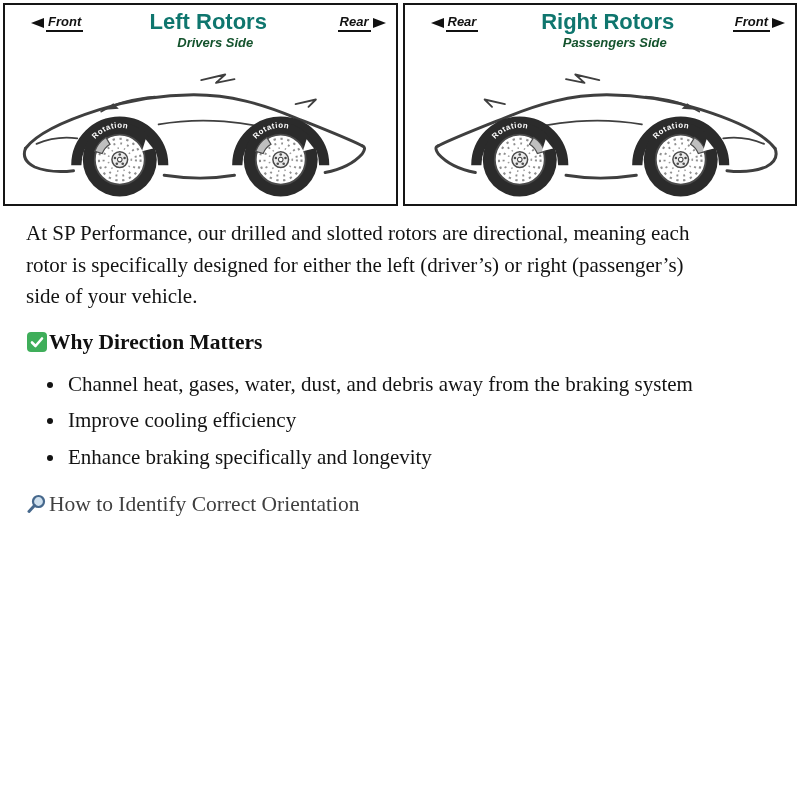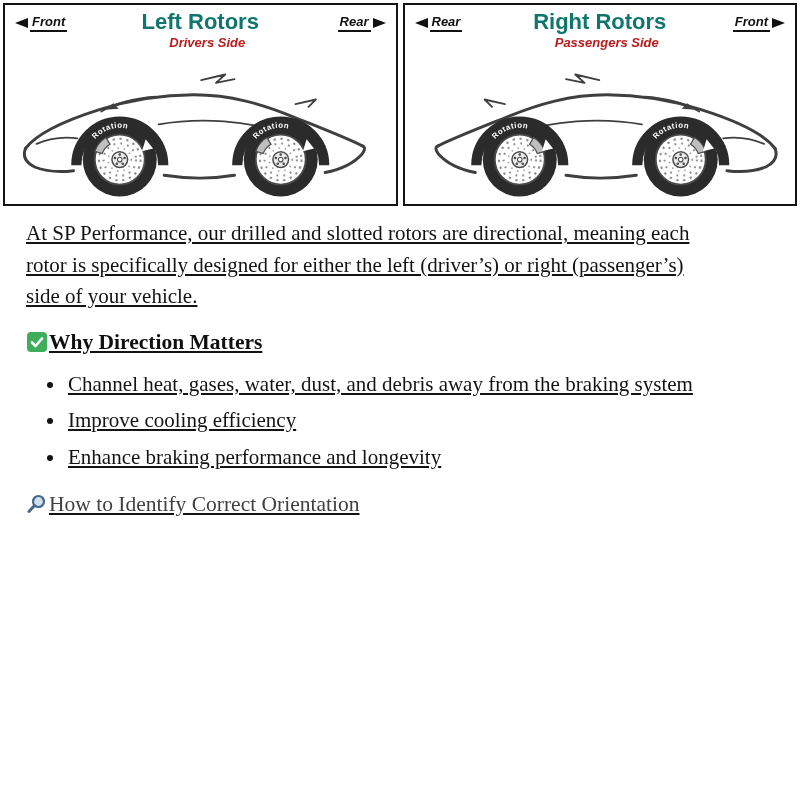--- a/index.html
+++ b/index.html
@@ -5,43 +5,43 @@
   html, body { margin: 0; padding: 0; background: #ffffff; }
   .page {
     width: 800px; height: 800px; box-sizing: border-box;
     background: #ffffff; overflow: hidden;
     font-family: "Liberation Serif", serif; color: #131313;
   }
 
   
   .diagram { display: flex; gap: 5px; padding: 3px 3px 0 3px; }
   .panel { flex: 1; border: 2px solid #151515; background: #fff; position: relative; }
-  .panel-header { position: relative; padding-top: 5px; height: 46px; font-family: "Liberation Sans", sans-serif; }
+  .panel-header { position: relative; padding-top: 5px; height: 46px; font-family: "Liberation Sans", sans-serif; margin-left: 16px; }
   .panel-titles { text-align: center; }
   .panel-title { font-size: 22px; font-weight: bold; color: #0f766e; line-height: 1.1; }
-  .panel-subtitle { font-size: 13px; font-weight: bold; font-style: italic; color: #b91c1c; margin-top: 1px; padding-left: 14px; }
+  .panel-subtitle { font-size: 13px; font-weight: bold; font-style: italic; color: #14532d; margin-top: 1px; padding-left: 14px; }
   .dir { position: absolute; top: 9px; display: flex; align-items: center; gap: 2px; }
   .dir-left { left: 10px; }
   .dir-right { right: 10px; }
   .dir-label {
     font-size: 13px; font-weight: bold; font-style: italic; color: #111;
     border-bottom: 2.5px solid #111; padding: 0 2px 1px 2px;
   }
   .tri { width: 0; height: 0; border-top: 5.5px solid transparent; border-bottom: 5.5px solid transparent; display: inline-block; }
   .tri-left  { border-right: 13px solid #111; }
   .tri-right { border-left: 13px solid #111; }
 
   .car { display: block; width: 100%; height: 148px; }
   .car path.body-stroke { fill: none; stroke: #3f3f3f; stroke-linecap: round; stroke-linejoin: round; }
   .car path.s3 { stroke-width: 3.2; }
   .car path.s2 { stroke-width: 2; }
   .rot-text { fill: #ffffff; font-family: "Liberation Sans", sans-serif; font-size: 8.5px; font-weight: bold; letter-spacing: 0.6px; }
 
   
-  .article { padding: 12px 84px 0 26px; font-size: 21px; line-height: 1.5; text-decoration: underline; }
+  .article { padding: 12px 84px 0 26px; font-size: 21px; line-height: 1.5; }
   .article p { margin: 0 0 12px 0; }
   .article p.lead { margin: 0 0 8px 0; }
   h2.section-h {
     display: flex; align-items: center; gap: 1px;
     font-size: 21.5px; margin: 14px 0 12px 0; font-weight: bold; color: #101010;
     line-height: 1.4;
   }
   h2.section-h.h-regular { font-weight: normal; color: #404040; }
   .icon-box { display: inline-flex; width: 22px; height: 22px; flex: 0 0 22px; }
   ul.blist { margin: 8px 0 16px 0; padding-left: 40px; }
@@ -210,21 +210,21 @@
           <path d="M6 11.5 L9.5 15 L16 7.5" stroke="#ffffff" stroke-width="2.6" fill="none" stroke-linecap="round" stroke-linejoin="round"></path>
         </svg>
       </span>
       <span>Why Direction Matters</span>
     </h2>
 
 
     <ul class="blist">
       <li>Channel heat, gases, water, dust, and debris away from the braking system</li>
       <li>Improve cooling efficiency</li>
-      <li>Enhance braking performance and longevity</li>
+      <li>Enhance braking specifically and longevity</li>
     </ul>
 
     <h2 class="section-h h-regular">
       <span class="icon-box">
         <svg width="22" height="22" viewBox="0 0 22 22">
           <circle cx="12.5" cy="8.5" r="5.5" fill="#cfe0ee" stroke="#46688c" stroke-width="2.2"></circle>
           <line x1="8.5" y1="12.5" x2="3" y2="18.5" stroke="#46688c" stroke-width="3" stroke-linecap="round"></line>
         </svg>
       </span>
       <span>How to Identify Correct Orientation</span>

